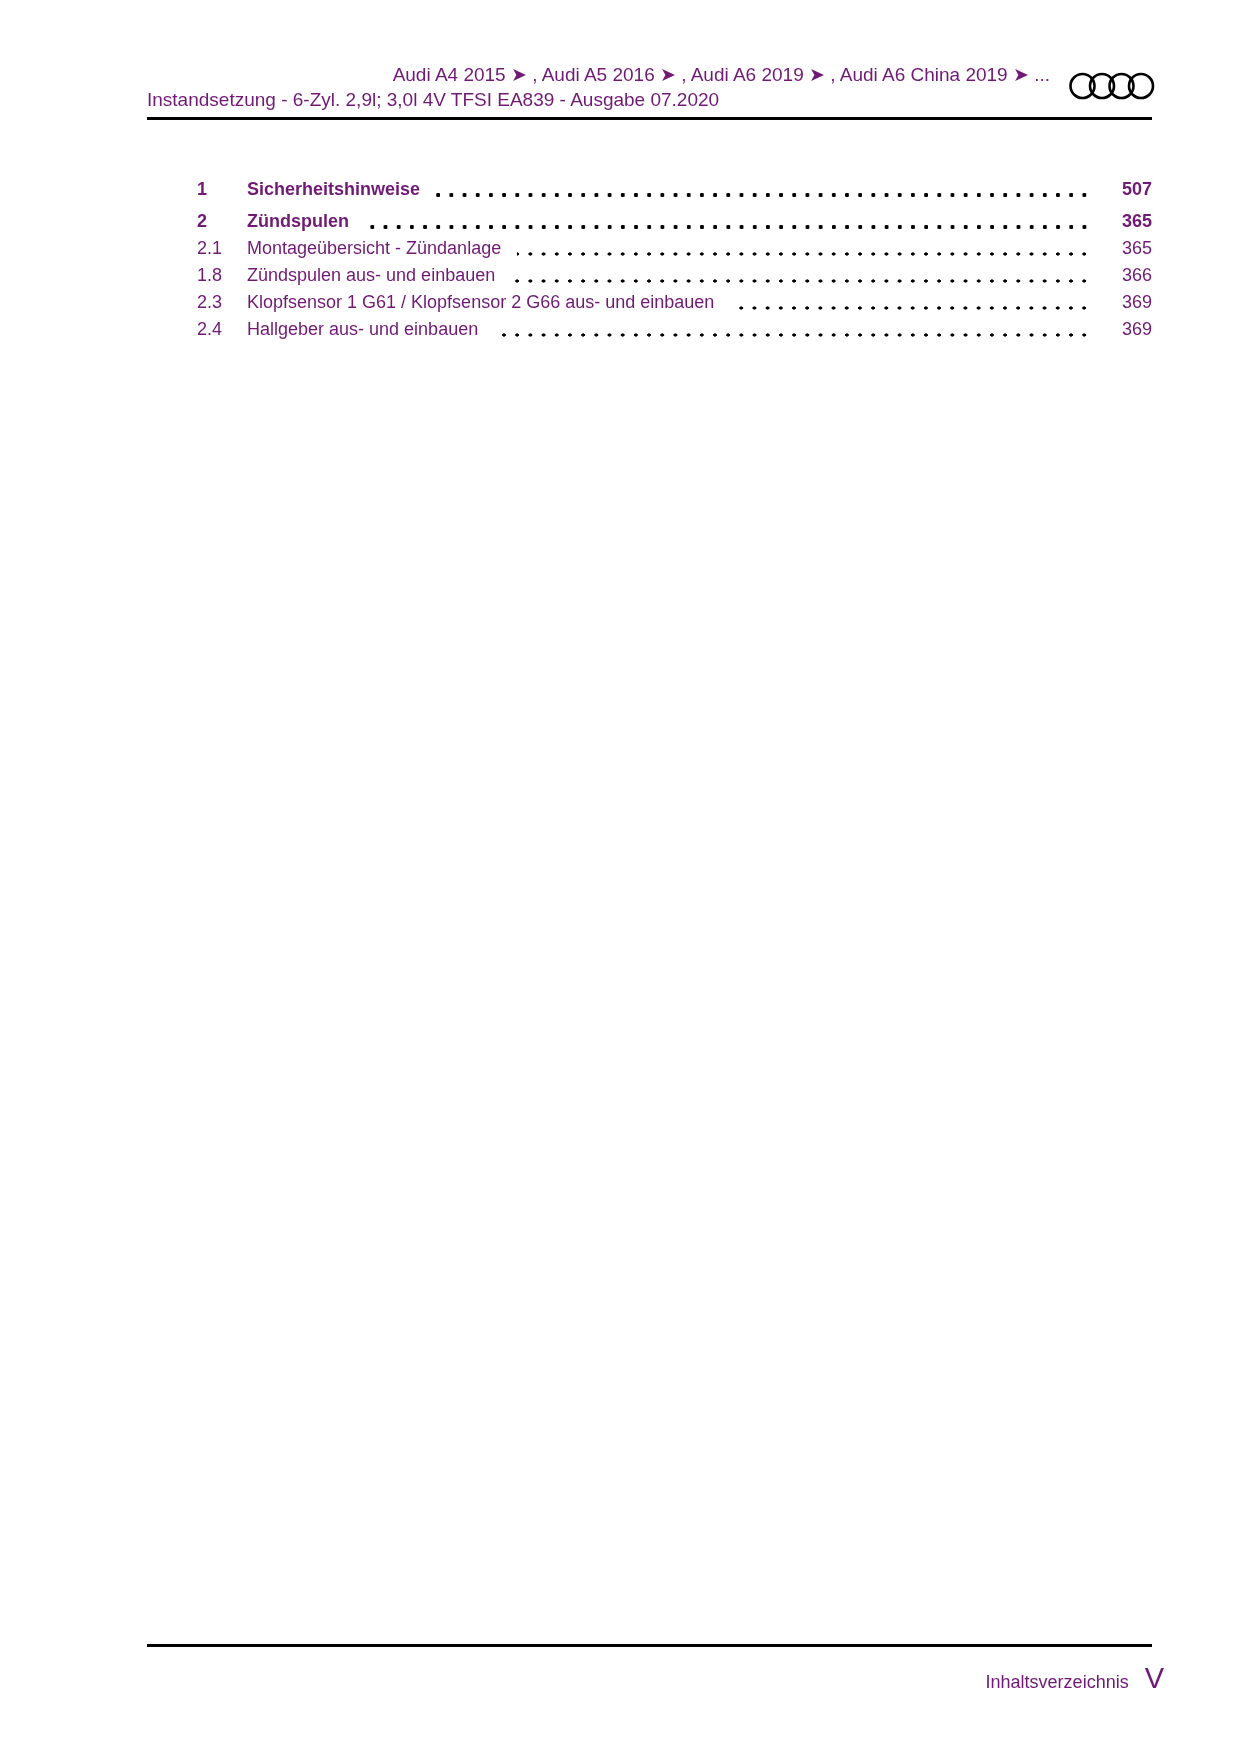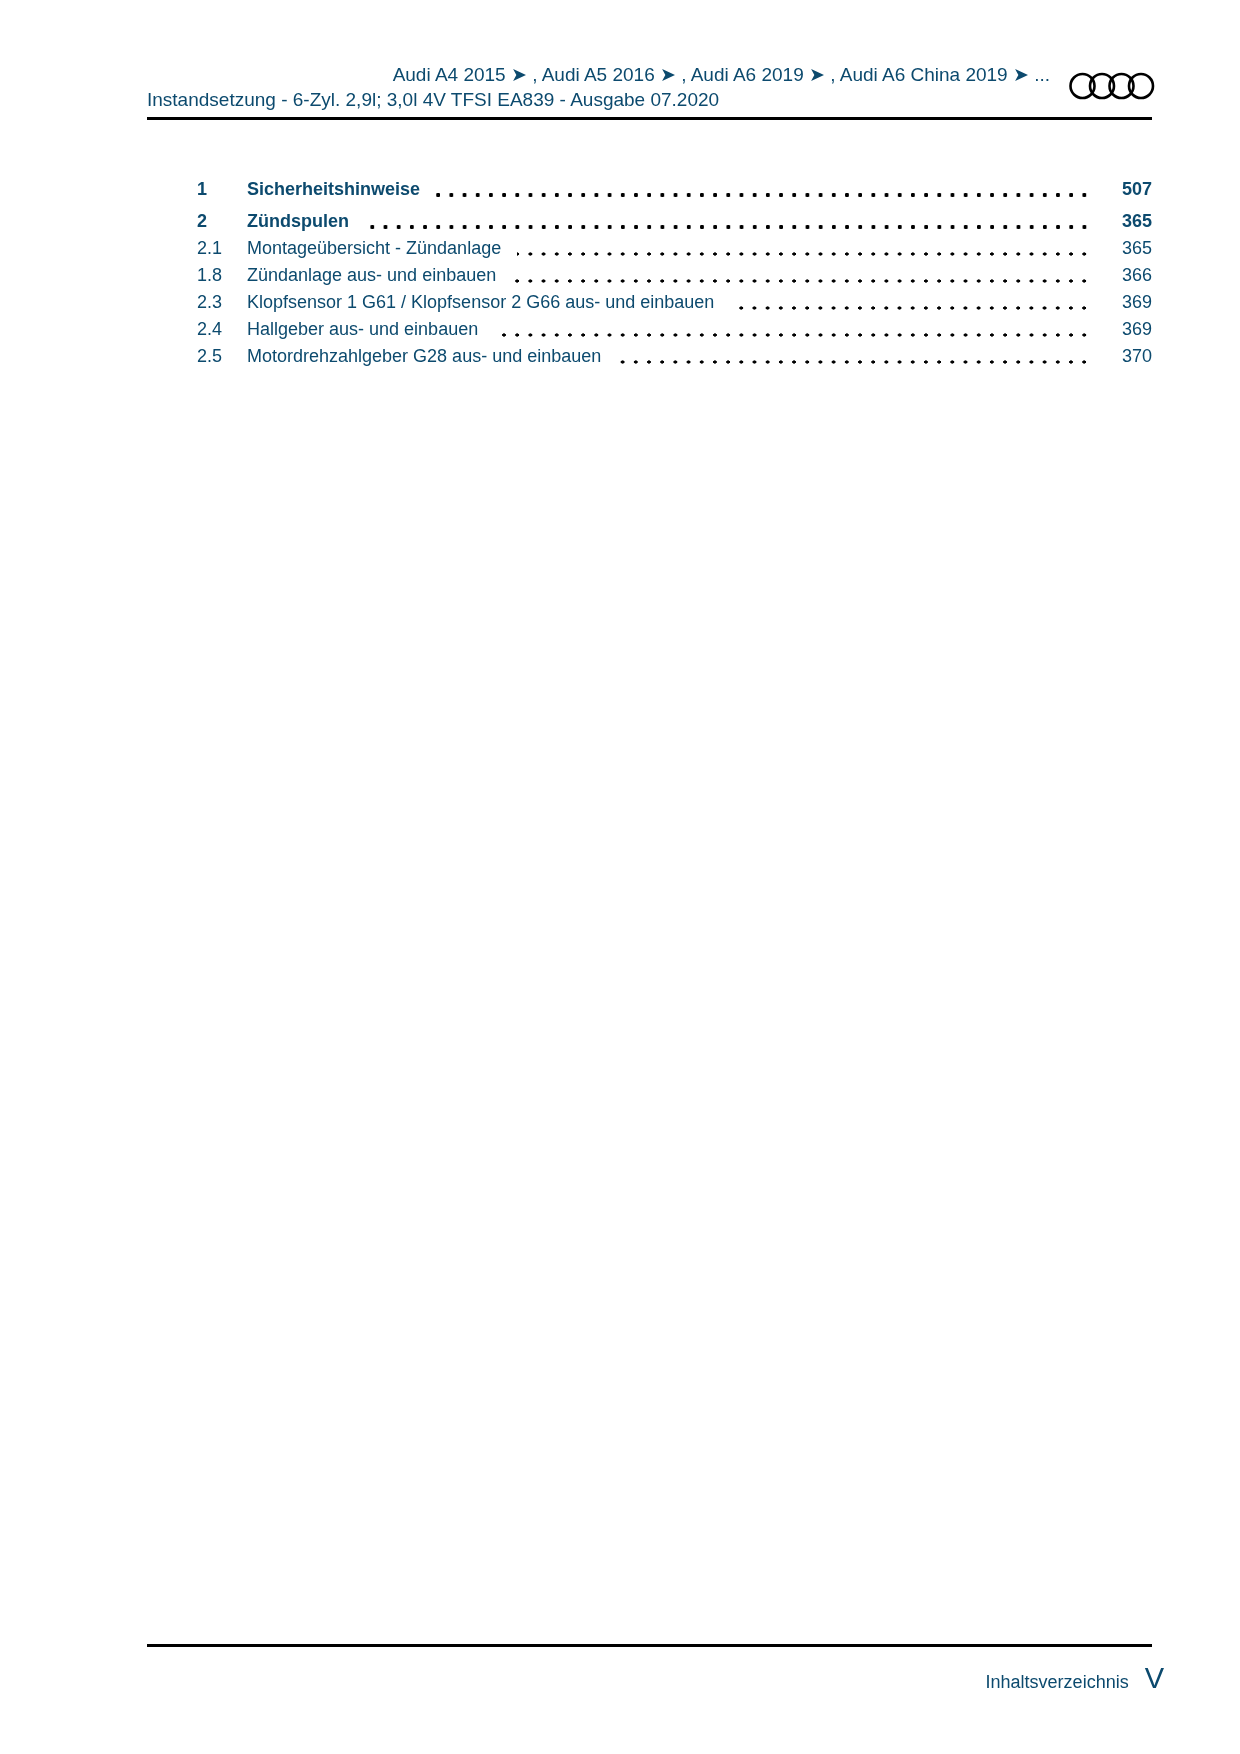--- a/index.html
+++ b/index.html
@@ -2,21 +2,21 @@
 <html><head>
 <meta charset="utf-8">
 <style>
   html, body { margin: 0; padding: 0; background: #e8e8e8; }
   .page {
     position: relative;
     width: 1240px;
     height: 1754px;
     margin: 0 auto;
     background: #ffffff;
-    color: #0c4a6e;
+    color: #701a75;
     font-family: "Liberation Sans", "DejaVu Sans", sans-serif;
     overflow: hidden;
   }
 
   
   .header-text {
     position: absolute;
     left: 147px;
     width: 1005px;
     top: 62px;
@@ -136,42 +136,36 @@
     <span class="toc-page">365</span>
   </div>
       <div class="toc-row">
     <span class="toc-num">2.1</span>
     <span class="toc-title">Montageübersicht - Zündanlage</span>
     <span class="toc-leader"></span>
     <span class="toc-page">365</span>
   </div>
       <div class="toc-row">
     <span class="toc-num">1.8</span>
-    <span class="toc-title">Zündanlage aus- und einbauen</span>
+    <span class="toc-title">Zündspulen aus- und einbauen</span>
     <span class="toc-leader"></span>
     <span class="toc-page">366</span>
   </div>
       <div class="toc-row">
     <span class="toc-num">2.3</span>
     <span class="toc-title">Klopfsensor 1 G61 / Klopfsensor 2 G66 aus- und einbauen</span>
     <span class="toc-leader"></span>
     <span class="toc-page">369</span>
   </div>
       <div class="toc-row">
     <span class="toc-num">2.4</span>
     <span class="toc-title">Hallgeber aus- und einbauen</span>
     <span class="toc-leader"></span>
     <span class="toc-page">369</span>
   </div>
-      <div class="toc-row">
-    <span class="toc-num">2.5</span>
-    <span class="toc-title">Motordrehzahlgeber G28 aus- und einbauen</span>
-    <span class="toc-leader"></span>
-    <span class="toc-page">370</span>
-  </div>
     </div>
 
   <div class="footer-rule"></div>
 
   <div class="footer">
     <span class="footer-label">Inhaltsverzeichnis</span><span class="footer-roman">V</span>
   </div>
 
 </div>
 

